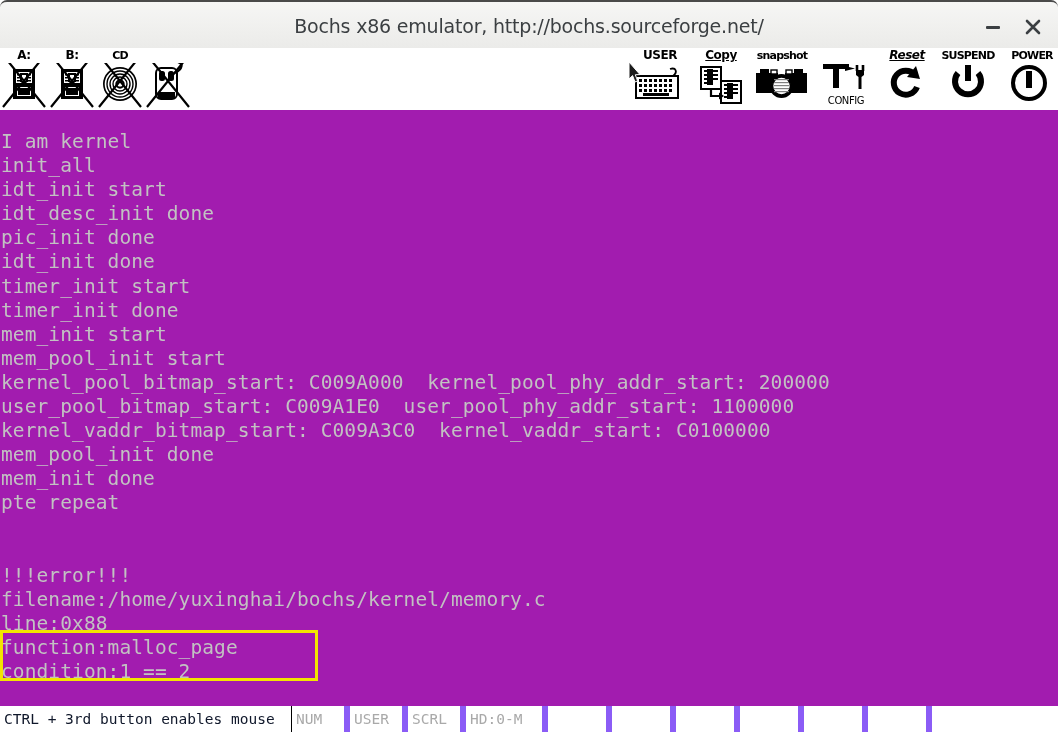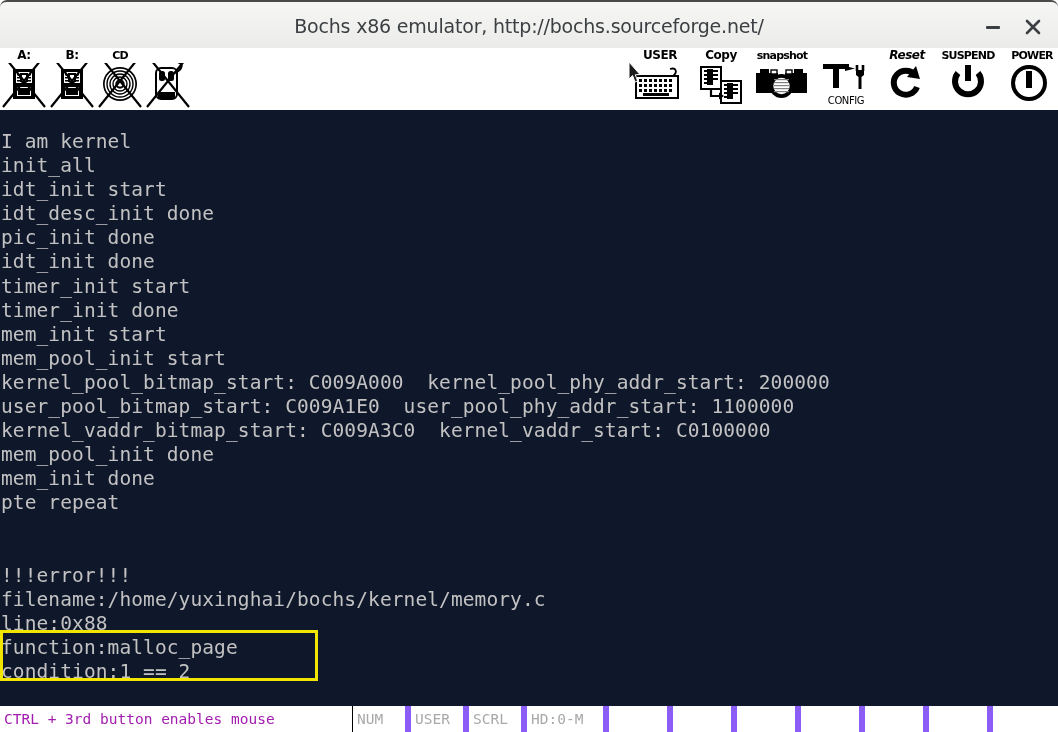--- a/index.html
+++ b/index.html
@@ -90,21 +90,21 @@
     position: relative;
     width: 48px;
     height: 62px;
     cursor: pointer;
     background: #ffffff;
     display: flex;
     flex-direction: column;
     align-items: center;
     justify-content: flex-start;
   }
-  .tb-btn.wide { width: 58px; }
+  .tb-btn.wide { width: 58px; text-decoration: underline; }
   .tb-btn.w62  { width: 64px; }
   .tb-lbl {
     font-family: "DejaVu Sans", sans-serif;
     font-size: 12px;
     line-height: 13px;
     color: #000000;
     font-weight: bold;
     white-space: nowrap;
     margin-top: 1px;
     letter-spacing: -0.5px;
@@ -121,21 +121,21 @@
     letter-spacing: -0.4px;
     margin-top: -2px;
   }
 
   
   .console {
     position: absolute;
     left: 0; top: 110px;
     width: 1058px;
     height: 596px;
-    background: #0f172a;
+    background: #a21caf;
     overflow: hidden;
   }
   .console-text {
     position: absolute;
     left: 1px;
     top: 20px;
     margin: 0;
     font-family: "DejaVu Sans Mono", monospace;
     font-size: 19.5px;
     line-height: 24.1px;
@@ -171,23 +171,23 @@
     height: 26px;
     line-height: 26px;
     padding-left: 4px;
     box-sizing: border-box;
     border-right: 6px solid #8b5cf6;
     color: #000000;
     white-space: nowrap;
     overflow: hidden;
   }
   .sb-msg {
-    width: 353px;
+    width: 292px;
     border-right: 1px solid #000000;
-    color: #a21caf;
+    color: #0f172a;
   }
   .sb-ind {
     width: 58px;
     color: #a9a9a9;
   }
   .sb-ind.wide { width: 82px; }
   .sb-blank { width: 64px; }
   .sb-blank.last { border-right: none; flex: 1; }
 
   

